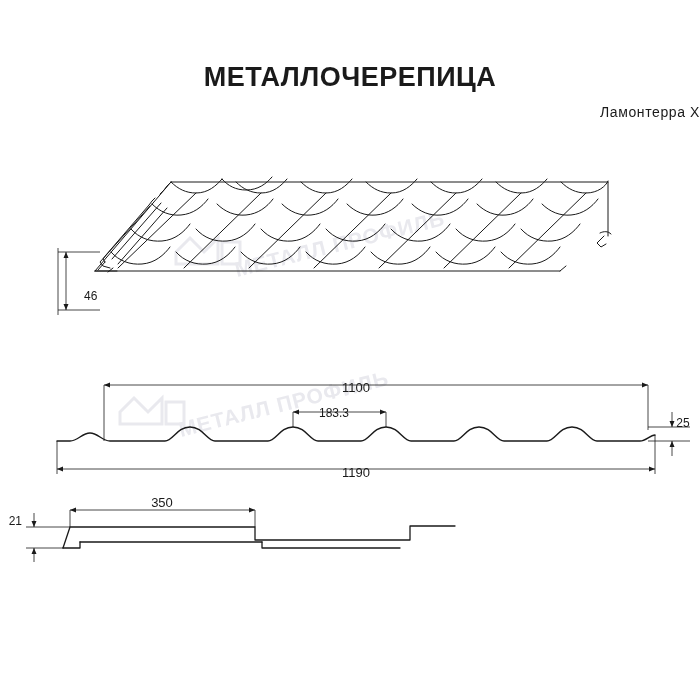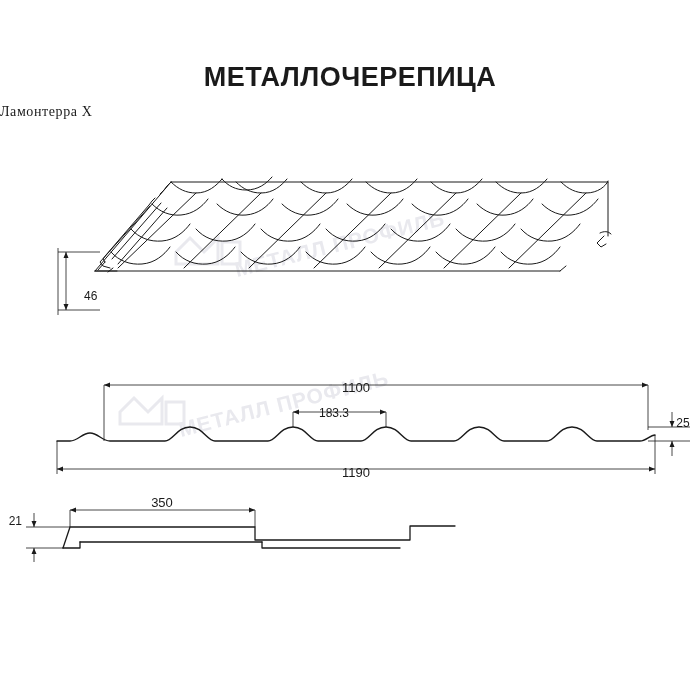--- a/index.html
+++ b/index.html
@@ -31,25 +31,24 @@
     font-weight: bold;
     letter-spacing: 0.5px;
     color: #1a1a1a;
     font-family: "Liberation Sans", sans-serif;
   }
   .subtitle {
     position: absolute;
     left: 0;
     top: 104px;
     width: 700px;
-    text-align: left;
+    text-align: right;
     font-size: 14px;
     color: #1a1a1a;
     letter-spacing: 0.6px;
-    font-family: Liberation Serif, serif;
   }
   .drawing {
     position: absolute;
     left: 0;
     top: 0;
     width: 700px;
     height: 700px;
   }
   .wm {
     position: absolute;

